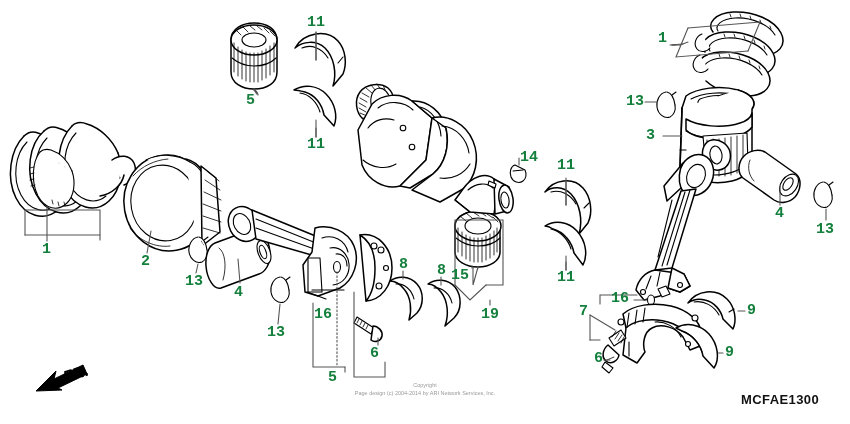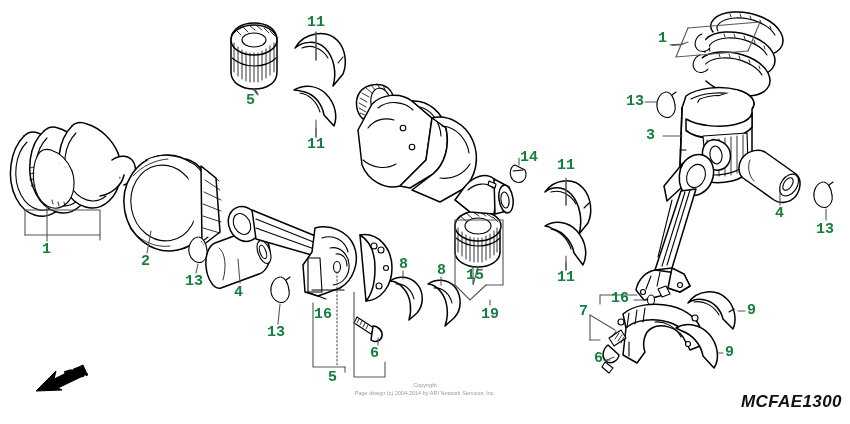--- a/index.html
+++ b/index.html
@@ -38,26 +38,25 @@
     font-size: 16px;
     font-weight: 700;
     font-style: italic;
     color: #000000;
     transform: rotate(-17deg);
     white-space: nowrap;
   }
   .partnum {
     position: absolute;
     font-family: "Liberation Sans", sans-serif;
-    font-size: 17px;
+    font-size: 13px;
     font-weight: 700;
     color: #111111;
     letter-spacing: 0.4px;
     white-space: nowrap;
-    font-style: italic;
   }
   .copyright {
     position: absolute;
     font-family: "Liberation Sans", sans-serif;
     font-size: 5.5px;
     color: #9a9a9a;
     white-space: nowrap;
     text-align: center;
   }
   .copyright.line1 { font-size: 5.5px; }
@@ -470,21 +469,21 @@
   <div class="callout" style="left:42px;  top:242px;">1</div>
   <div class="callout" style="left:141px; top:254px;">2</div>
   <div class="callout" style="left:185px; top:274px;">13</div>
   <div class="callout" style="left:234px; top:285px;">4</div>
   <div class="callout" style="left:267px; top:325px;">13</div>
   <div class="callout" style="left:314px; top:307px;">16</div>
   <div class="callout" style="left:328px; top:370px;">5</div>
   <div class="callout" style="left:370px; top:346px;">6</div>
   <div class="callout" style="left:399px; top:257px;">8</div>
   <div class="callout" style="left:437px; top:263px;">8</div>
-  <div class="callout" style="left:466px; top:268px;">15</div>
+  <div class="callout" style="left:451px; top:268px;">15</div>
   <div class="callout" style="left:481px; top:307px;">19</div>
   <div class="callout" style="left:246px; top:93px;">5</div>
   <div class="callout" style="left:307px; top:15px;">11</div>
   <div class="callout" style="left:307px; top:137px;">11</div>
   <div class="callout" style="left:513px; top:150px;margin-left:7px;">14</div>
   <div class="callout" style="left:557px; top:158px;">11</div>
   <div class="callout" style="left:557px; top:270px;">11</div>
   <div class="callout" style="left:658px; top:31px;">1</div>
   <div class="callout" style="left:626px; top:94px;">13</div>
   <div class="callout" style="left:646px; top:128px;">3</div>

